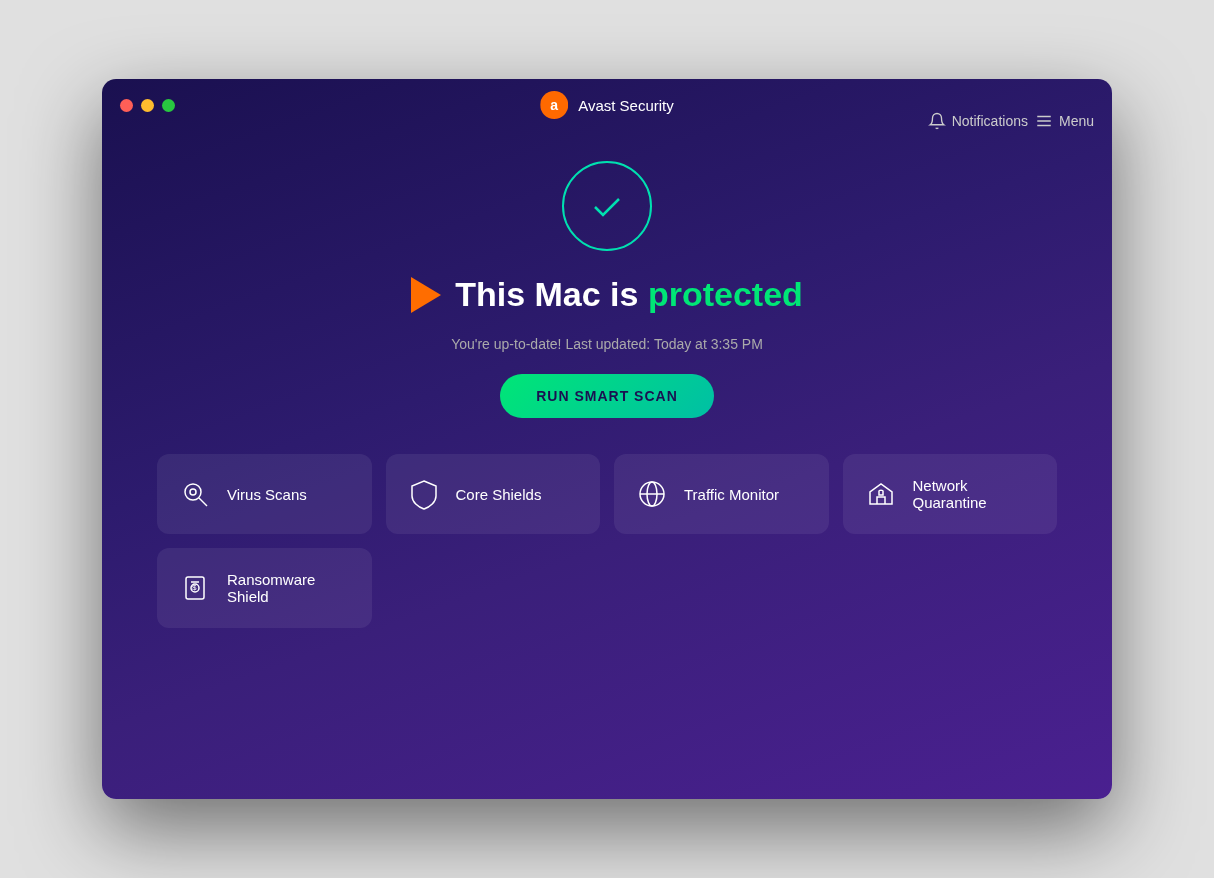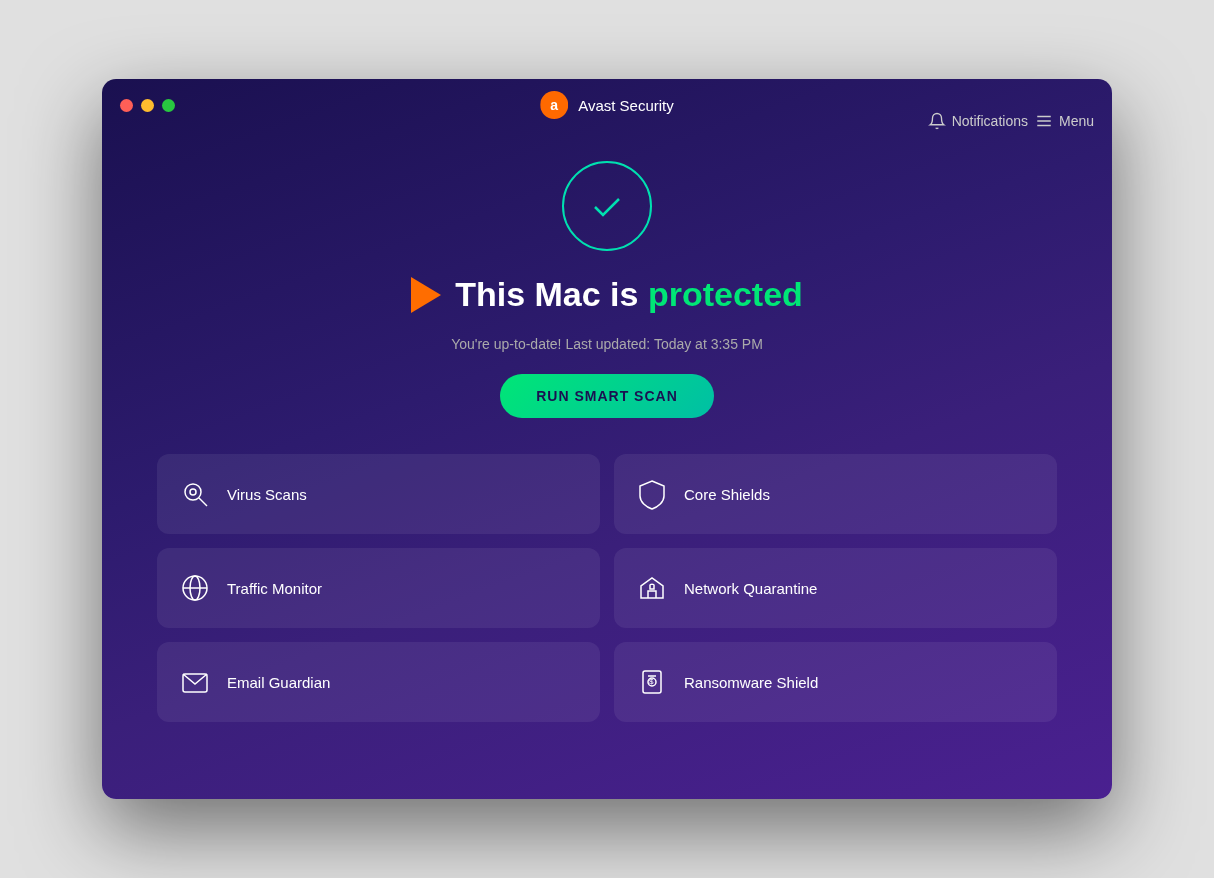--- a/index.html
+++ b/index.html
@@ -161,21 +161,21 @@
       border: none;
       border-radius: 30px;
       padding: 14px 36px;
       cursor: pointer;
       margin-bottom: 36px;
     }
 
     
     .grid {
       display: grid;
-      grid-template-columns: repeat(2, 1fr);
+      grid-template-columns: repeat(4, 1fr);
       gap: 14px;
       width: 100%;
       max-width: 900px;
     }
 
     .grid-card {
       background: rgba(255,255,255,0.07);
       border-radius: 12px;
       padding: 22px 20px;
       display: flex;
@@ -302,29 +302,20 @@
         <div class="card-icon">
           <svg width="32" height="32" viewBox="0 0 32 32" fill="none" stroke="white" stroke-width="1.5">
             <path d="M5 26 L5 14 L16 6 L27 14 L27 26 Z"></path>
             <path d="M12 26 L12 19 L20 19 L20 26"></path>
             <path d="M14 13 L14 13 C14 12 18 12 18 13 L18 17 L14 17 Z"></path>
           </svg>
         </div>
         <span class="card-label">Network Quarantine</span>
       </div>
 
-      <div class="grid-card">
-        <div class="card-icon">
-          <svg width="32" height="32" viewBox="0 0 32 32" fill="none" stroke="white" stroke-width="1.5">
-            <rect x="4" y="8" width="24" height="18" rx="2"></rect>
-            <polyline points="4,8 16,18 28,8"></polyline>
-          </svg>
-        </div>
-        <span class="card-label">Email Guardian</span>
-      </div>
 
       <div class="grid-card">
         <div class="card-icon">
           <svg width="32" height="32" viewBox="0 0 32 32" fill="none" stroke="white" stroke-width="1.5">
             <rect x="7" y="5" width="18" height="22" rx="2"></rect>
             <circle cx="16" cy="16" r="4"></circle>
             <line x1="12" y1="10" x2="20" y2="10"></line>
             <text x="13" y="18" fill="white" font-size="8" stroke="none">$</text>
           </svg>
         </div>

